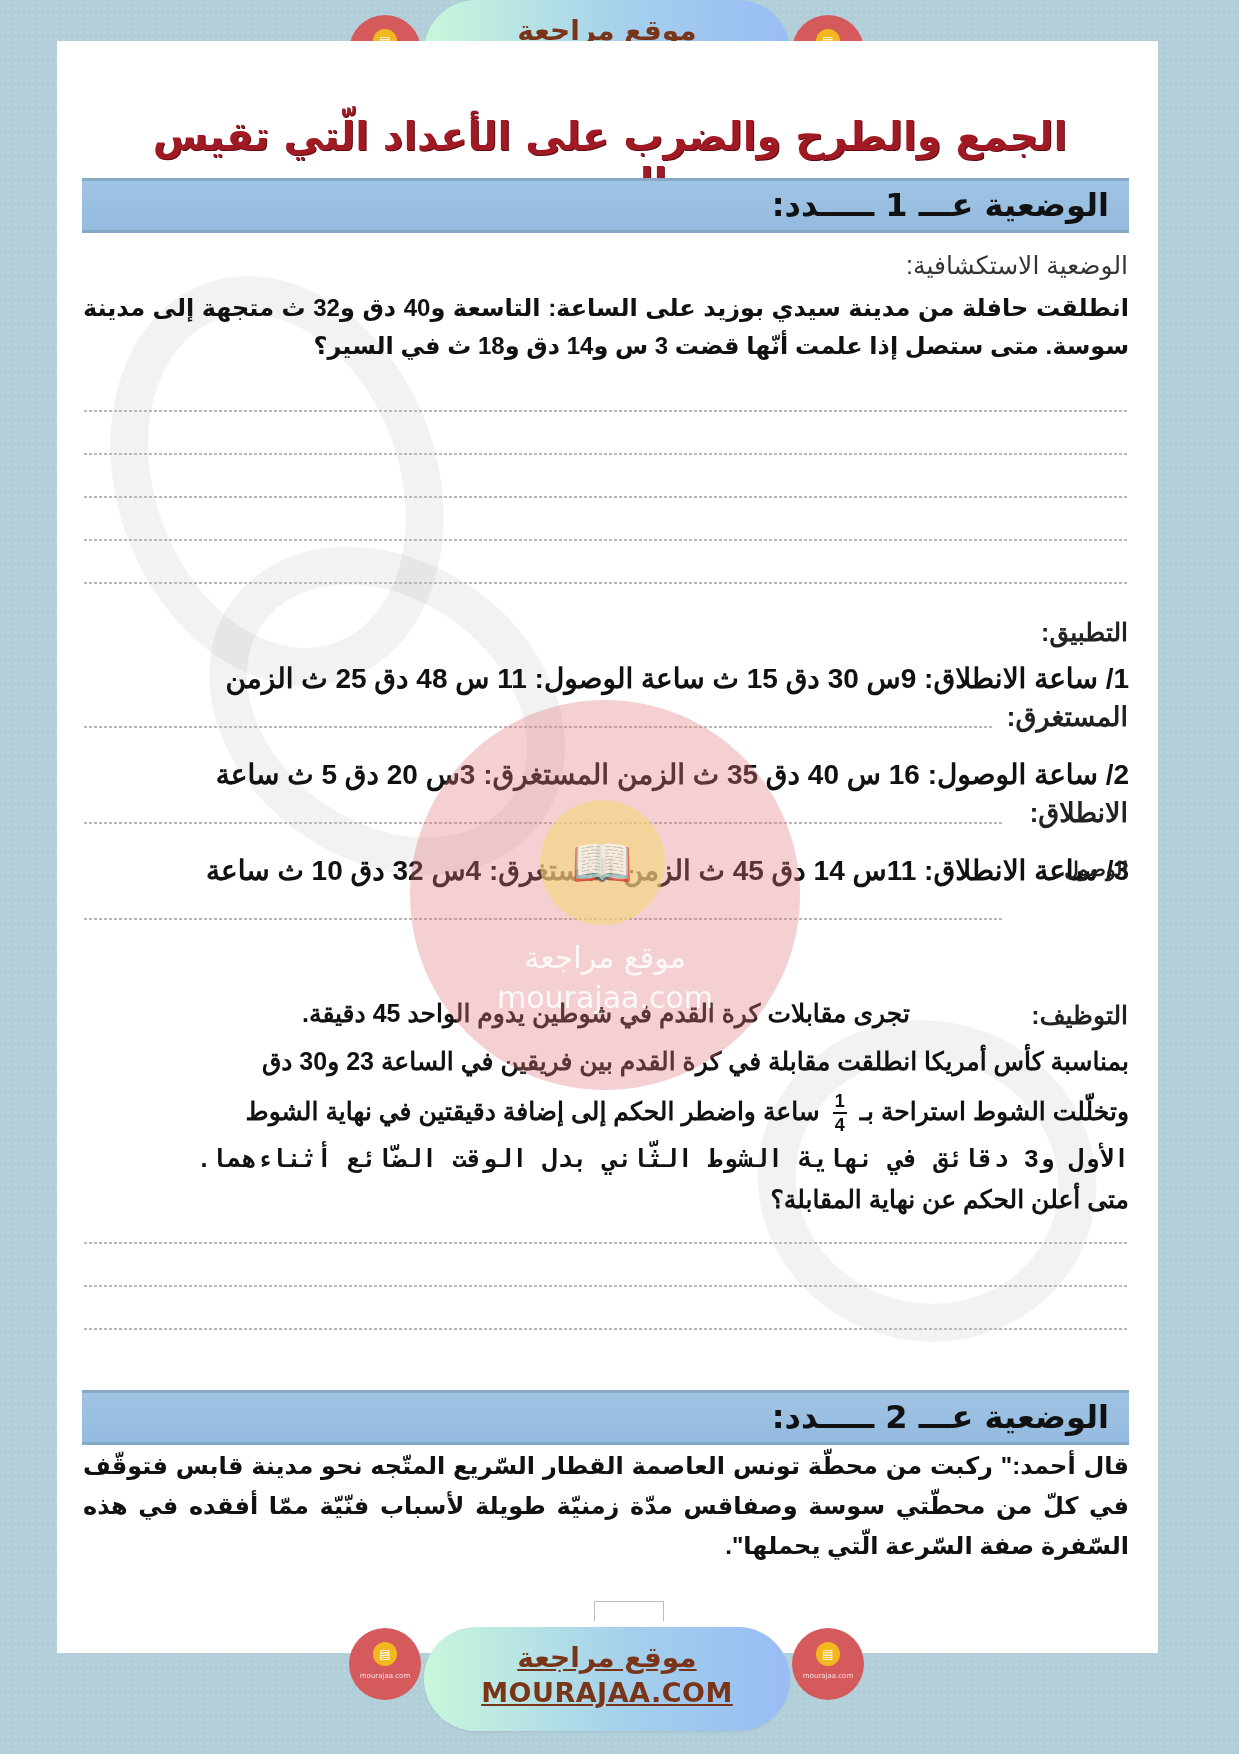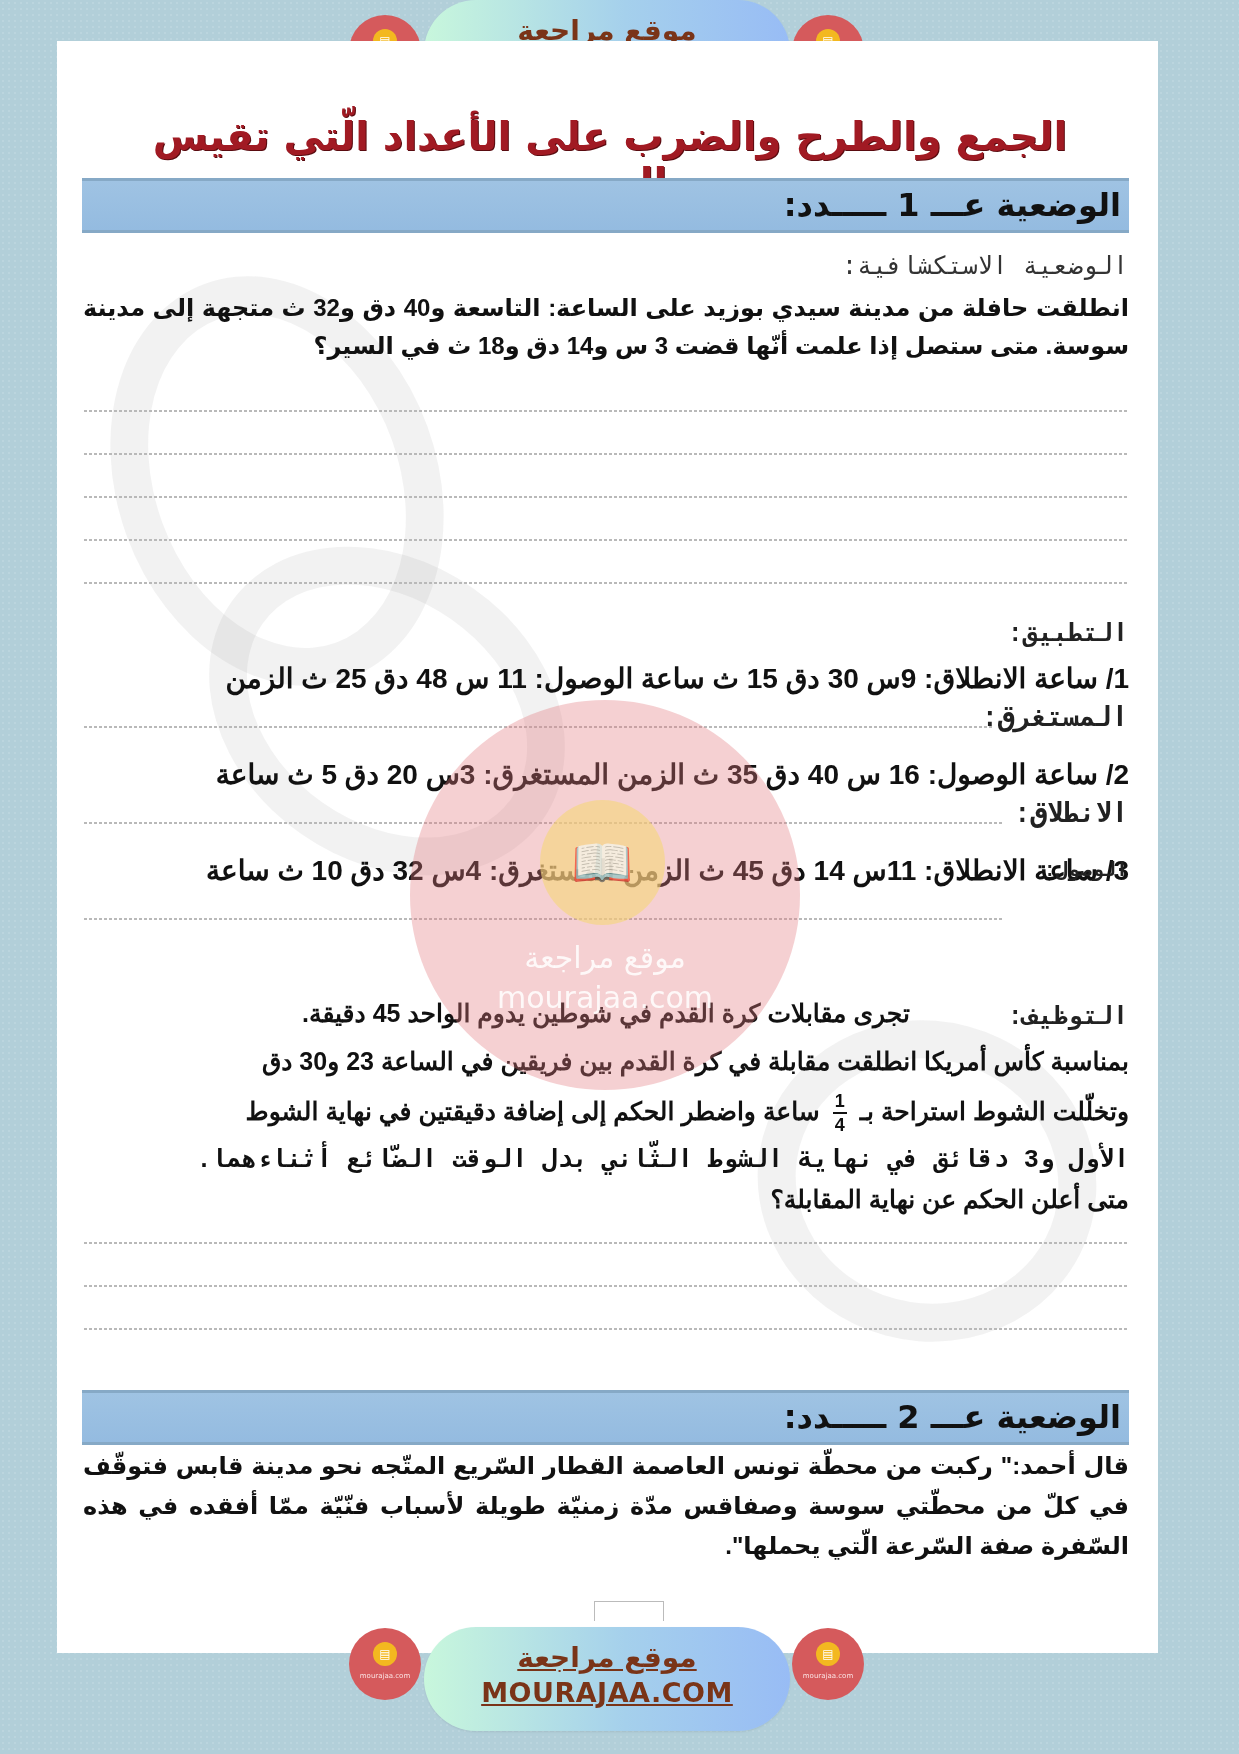--- a/index.html
+++ b/index.html
@@ -39,21 +39,21 @@
       text-shadow: 1px 1px 0 #5a0b10;
       letter-spacing: -1px;
     }
     .section-bar {
       position: absolute;
       left: 25px; width: 1047px; height: 55px;
       background: linear-gradient(#9fc3e3, #94bbe0);
       border-top: 3px solid #86a9c6;
       border-bottom: 3px solid #86a9c6;
       direction: rtl;
-      padding-right: 8px;
+      padding-right: 20px;
       font-weight: bold;
       font-size: 32px;
       line-height: 49px;
       color: #111;
     }
     .text-block {
       position: absolute;
       left: 26px; width: 1046px;
       direction: rtl;
       text-align: justify;
@@ -63,21 +63,21 @@
       line-height: 38px;
       font-family: "Liberation Sans", "DejaVu Sans", sans-serif;
     }
     .label {
       position: absolute;
       right: 30px;
       direction: rtl;
       font-weight: bold;
       font-size: 25px;
       color: #222;
-      font-family: Liberation Mono, monospace;
+      font-family: Liberation Sans, sans-serif;
     }
     .label.light { font-weight: normal; color: #333; }
     .dots {
       position: absolute;
       left: 26px; width: 1046px; height: 4px;
       background-image: radial-gradient(#b9b9b9 1.3px, transparent 1.4px);
       background-size: 5px 4px;
       background-repeat: repeat-x;
     }
     .item-line {

